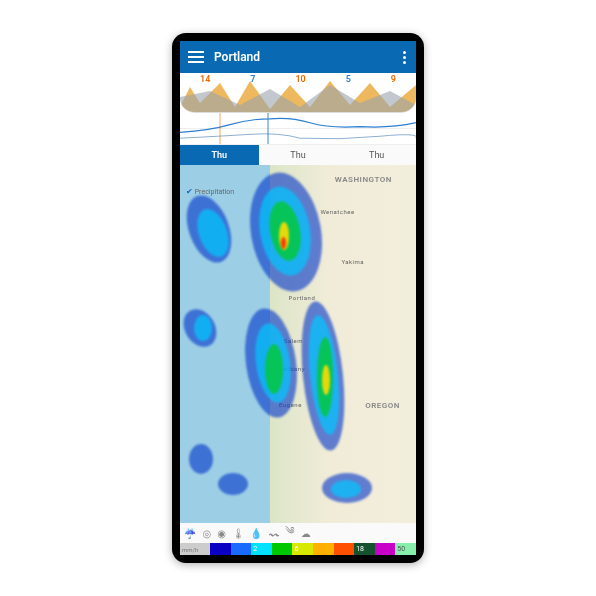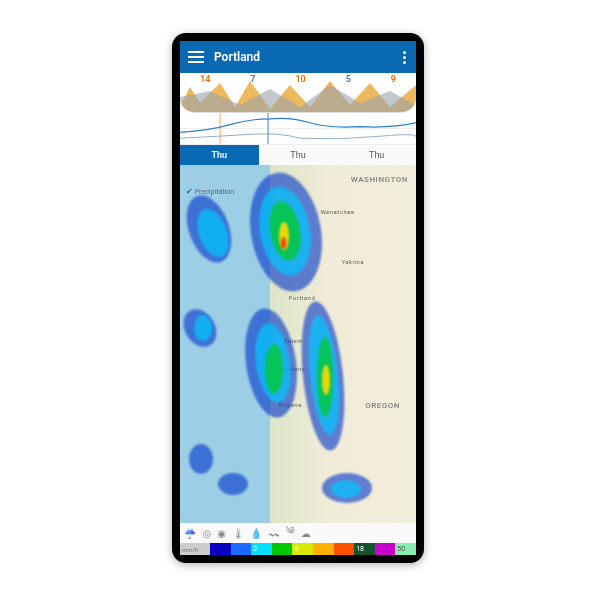--- a/index.html
+++ b/index.html
@@ -132,21 +132,21 @@
 
 
   <div class="precip-tag">
     <span class="chk">✔</span>
     <span>Precipitation</span>
   </div>
 
   <div class="map">
     <div class="ocean"></div>
     <div class="land"></div>
-    <div class="label big" style="right:8px; top:10px;">WASHINGTON</div>
+    <div class="label big" style="right:24px; top:10px;">WASHINGTON</div>
     <div class="label big" style="right:16px; top:66%;">OREGON</div>
     <div class="label" style="left:46%; top:36%;">Portland</div>
     <div class="label" style="left:44%; top:48%;">Salem</div>
     <div class="label" style="left:44%; top:56%;">Albany</div>
     <div class="label" style="left:42%; top:66%;">Eugene</div>
     <div class="label" style="right:22%; top:26%;">Yakima</div>
     <div class="label" style="right:26%; top:12%;">Wenatchee</div>
 
     <div class="radar" style="left:0;top:0;right:0;bottom:0;">
       <div class="rb c-b1" style="left:4%;top:8%;width:40px;height:70px;transform:rotate(-20deg)"></div>

